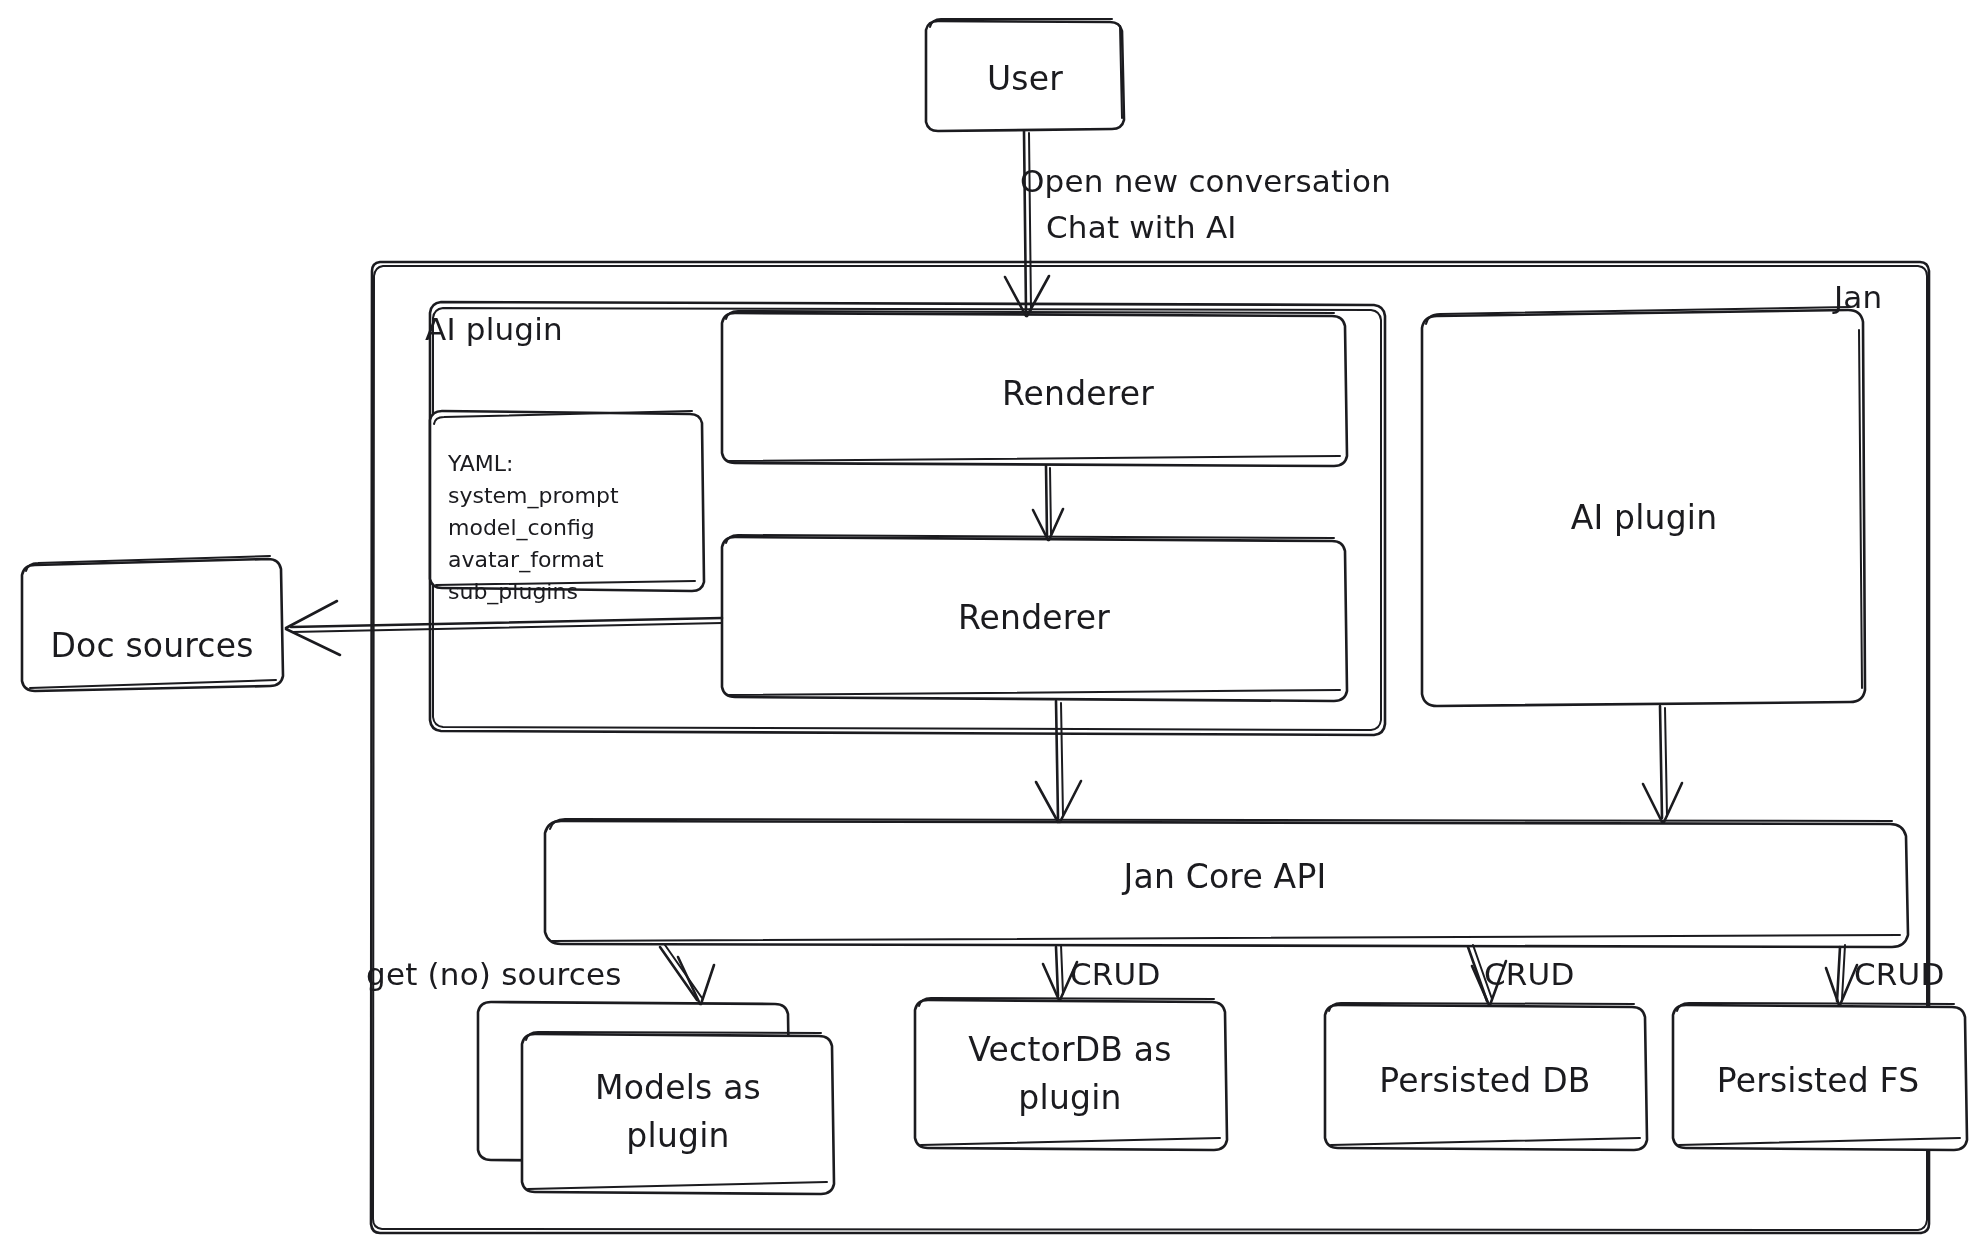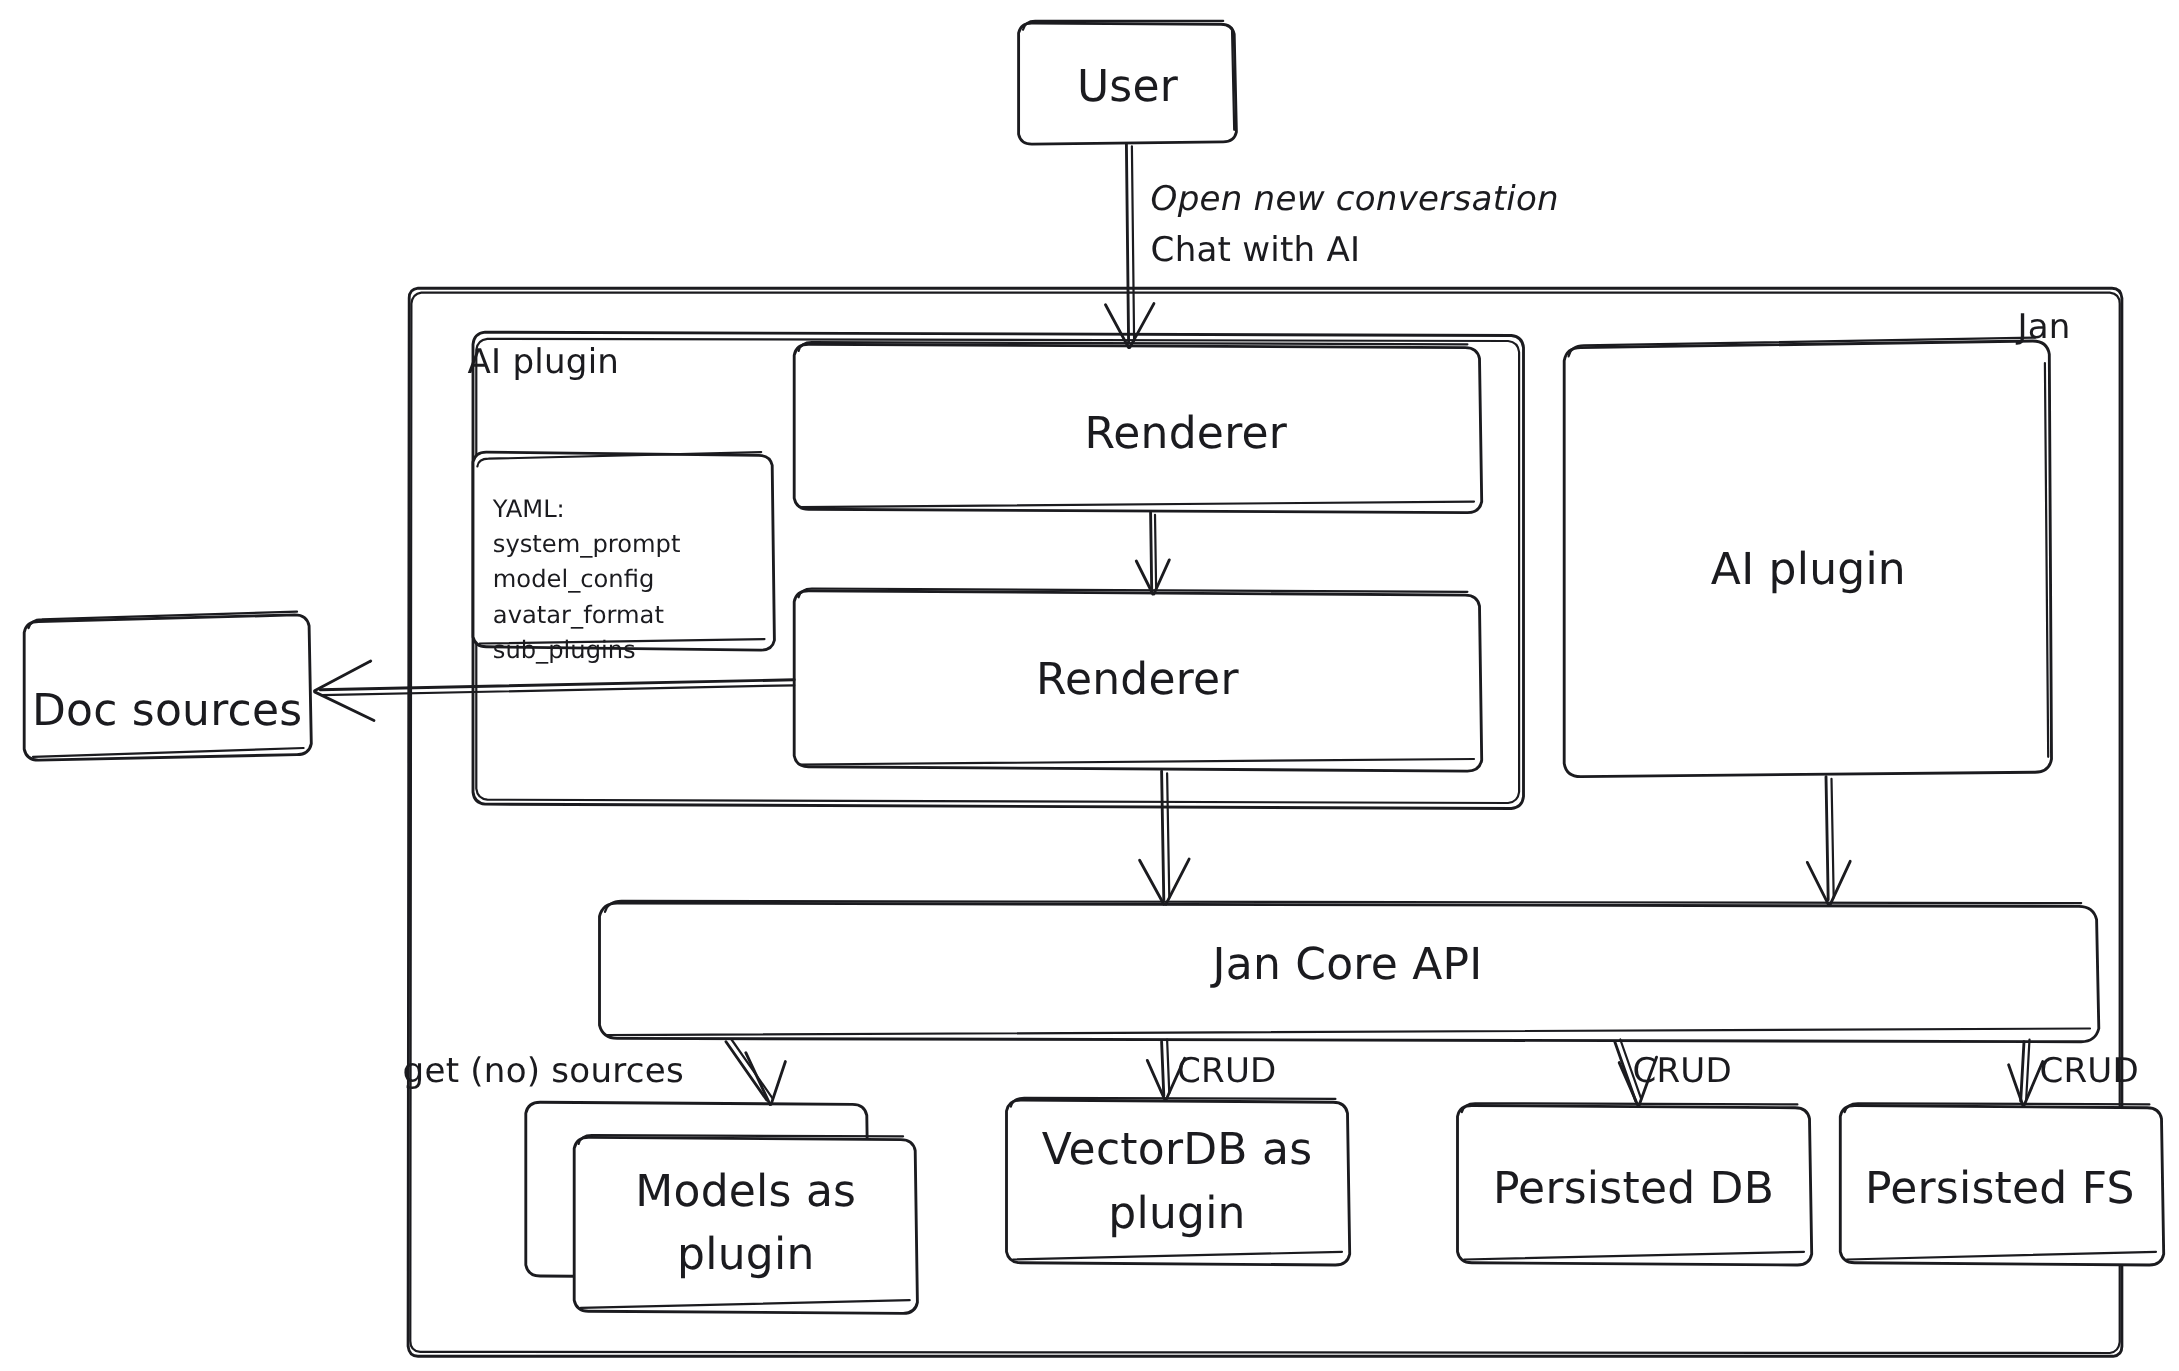--- a/index.html
+++ b/index.html
@@ -29,21 +29,21 @@
     font-family: "DejaVu Sans", sans-serif;
     font-weight: 400;
     line-height: 1.25;
     white-space: pre;
     letter-spacing: 0.2px;
   }
   .center {
     text-align: center;
     transform: translate(-50%, -50%);
   }
-  .node-label { font-size: 40px; }
+  .node-label { font-size: 33px; }
   .edge-label { font-size: 31px; }
   .group-label { font-size: 31px; }
   .yaml-box-text {
     position: absolute;
     color: #1b1b1f;
     font-family: "DejaVu Sans", sans-serif;
     font-size: 22px;
     line-height: 1.42;
     white-space: pre;
     margin-top: 24px;
@@ -229,21 +229,21 @@
   <div class="lbl node-label center" style="left:1485px; top:1081px;">Persisted DB</div>
 
   <div class="lbl node-label center" style="left:1818px; top:1081px;">Persisted FS</div>
 
   <div class="yaml-box-text" style="left:448px; top:424px;">YAML:</div>
   <div class="yaml-box-text" style="left:448px; top:456px;">system_prompt</div>
   <div class="yaml-box-text" style="left:448px; top:488px;">model_config</div>
   <div class="yaml-box-text" style="left:448px; top:520px;">avatar_format</div>
   <div class="yaml-box-text" style="left:448px; top:552px;">sub_plugins</div>
 
-  <div class="lbl edge-label" style="left:1046px; top:162px;font-style:italic;">Open new conversation</div>
+  <div class="lbl edge-label" style="left:1020px; top:162px;">Open new conversation</div>
   <div class="lbl edge-label" style="left:1046px; top:208px;">Chat with AI</div>
 
   <div class="lbl edge-label" style="left:366px; top:955px;">get (no) sources</div>
 
   <div class="lbl edge-label" style="left:1070px; top:955px;">CRUD</div>
 
   <div class="lbl edge-label" style="left:1484px; top:955px;">CRUD</div>
 
   <div class="lbl edge-label" style="left:1854px; top:955px;">CRUD</div>
 

